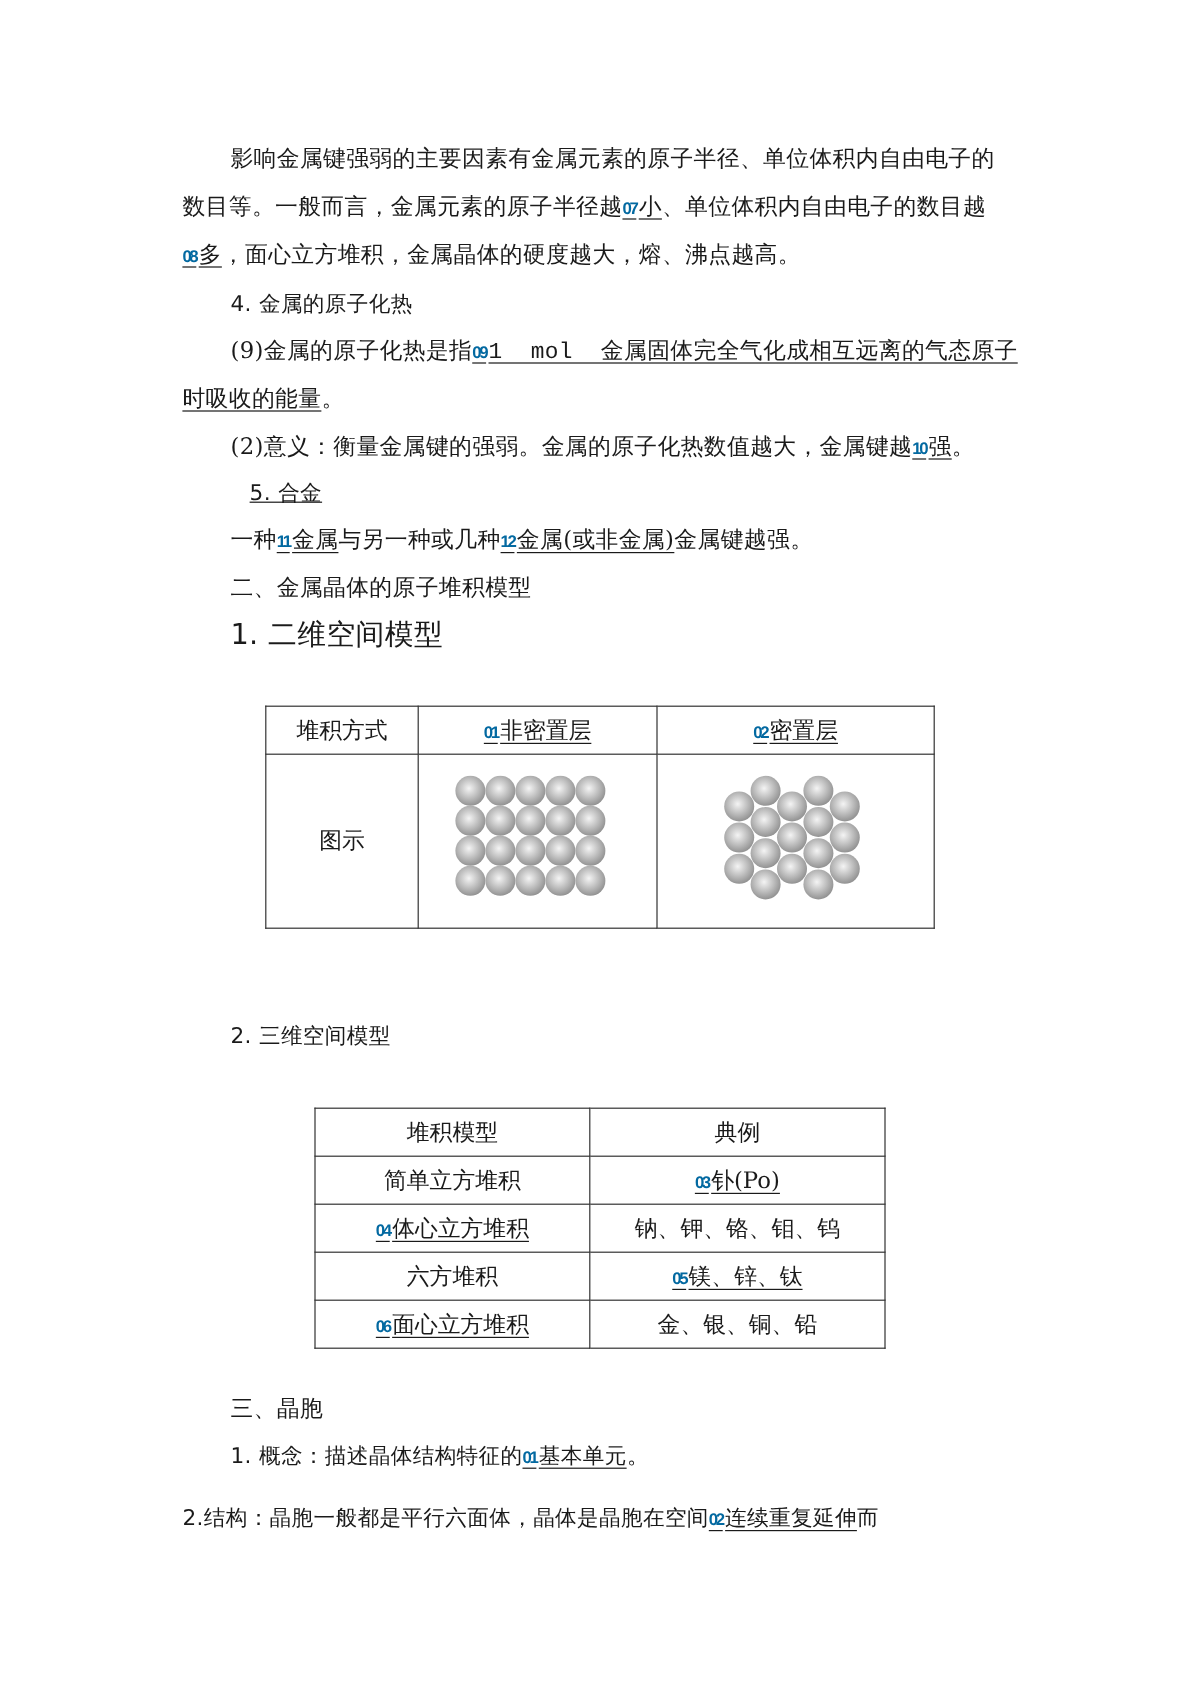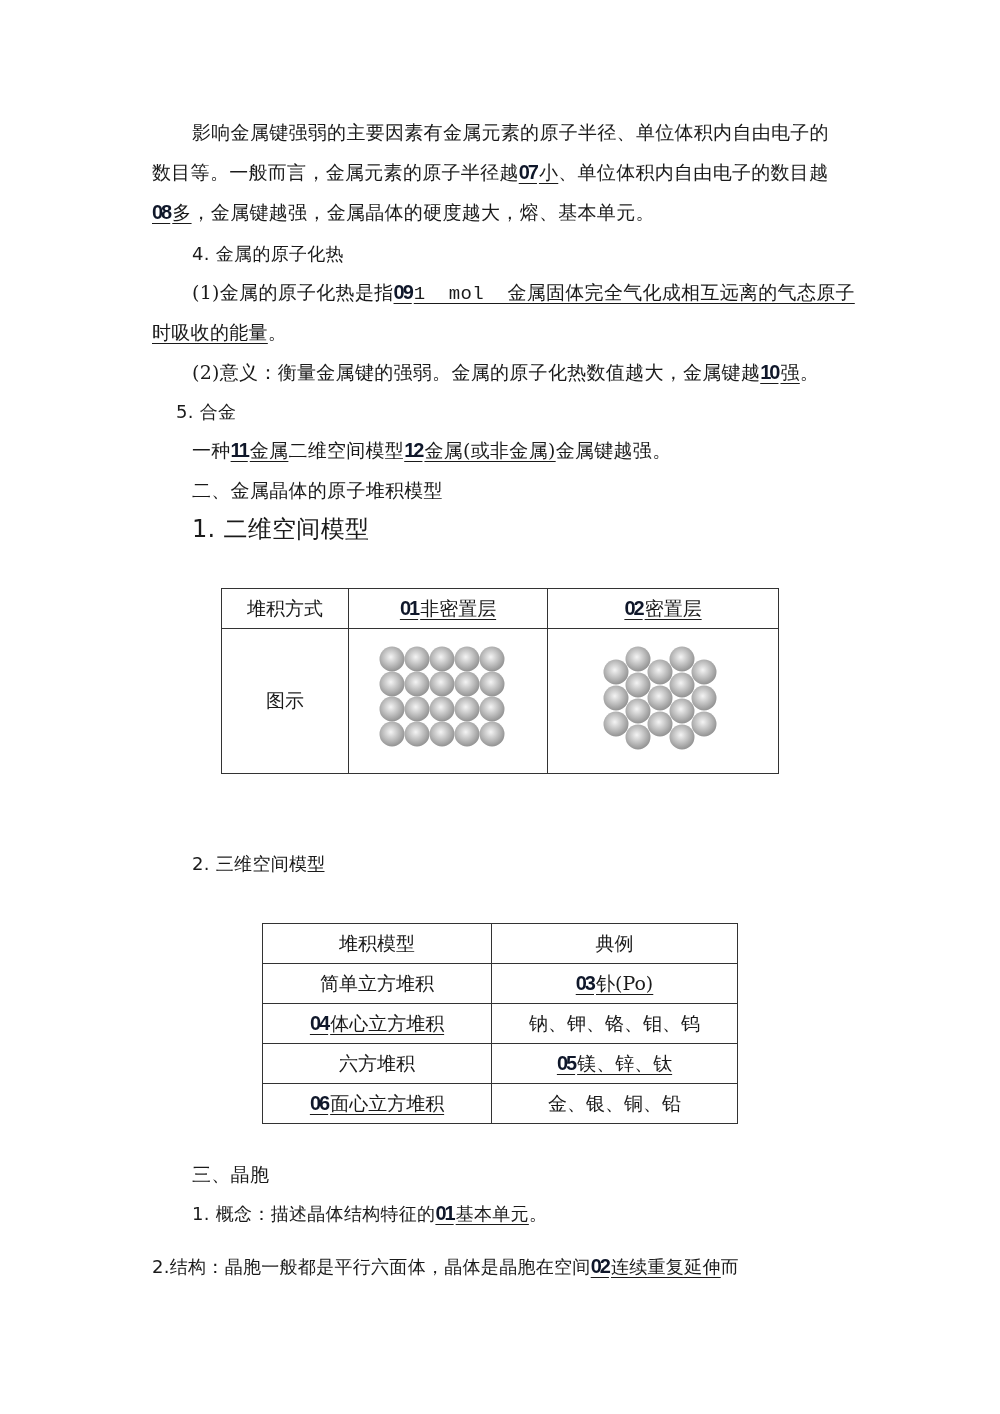--- a/index.html
+++ b/index.html
@@ -4,21 +4,21 @@
   <style>
     html, body { margin: 0; padding: 0; background: #ffffff; }
     body {
       width: 1000px; height: 1414px; position: relative; overflow: hidden;
       font-family: "DejaVu Serif", "Liberation Serif", serif;
       color: #1a1a1a;
     }
     .line { position: absolute; font-size: 19px; line-height: 28px; white-space: nowrap; letter-spacing: 0.3px; }
     .sans { font-family: "DejaVu Sans", "Liberation Sans", sans-serif; }
     .u { text-decoration: underline; text-decoration-thickness: 1px; text-underline-offset: 4px; }
-    .num { font-family: "Liberation Sans", sans-serif; font-size: 20px; font-weight: bold; color: #0f172a; letter-spacing: -2px; margin-right: 2px; }
+    .num { font-family: "Liberation Sans", sans-serif; font-size: 14px; font-weight: bold; color: #0369a1; letter-spacing: -2px; margin-right: 2px; }
     table { position: absolute; border-collapse: collapse; }
     td { border: 1.5px solid #333; text-align: center; font-size: 19px; padding: 0; }
     .balls { display: block; margin: 0 auto; }
   </style>
 </head>
 <body>
 
 <svg width="0" height="0" style="position:absolute">
   <defs>
     <radialGradient id="ball" cx="0.45" cy="0.42" r="0.6">
@@ -27,37 +27,37 @@
       <stop offset="1" stop-color="#8f8f8f"></stop>
     </radialGradient>
   </defs>
 </svg>
 
 <div class="line" style="left:192px; top:118px;"><span>影响金属键强弱的主要因素有金属元素的原子半径、单位体积内自由电子的</span></div>
 <div class="line" style="left:152px; top:158px;">
   <span>数目等。一般而言，金属元素的原子半径越</span><span class="u"><span class="num">07</span><span>小</span></span><span>、单位体积内自由电子的数目越</span>
 </div>
 <div class="line" style="left:152px; top:198px;">
-  <span class="u"><span class="num">08</span><span>多</span></span><span>，金属键越强，金属晶体的硬度越大，熔、基本单元。</span>
+  <span class="u"><span class="num">08</span><span>多</span></span><span>，面心立方堆积，金属晶体的硬度越大，熔、沸点越高。</span>
 </div>
 
 <div class="line sans" style="left:192px; top:240px; font-size:18px;">4. 金属的原子化热</div>
 <div class="line" style="left:192px; top:278px;">
-  <span>(1)金属的原子化热是指</span><span class="u"><span class="num">09</span><span style="white-space:pre;font-family:Liberation Mono, monospace;">1  mol  金属固体完全气化成相互远离的气态原子</span></span>
+  <span>(9)金属的原子化热是指</span><span class="u"><span class="num">09</span><span style="white-space:pre;font-family:Liberation Mono, monospace;">1  mol  金属固体完全气化成相互远离的气态原子</span></span>
 </div>
 <div class="line" style="left:152px; top:318px;">
   <span class="u">时吸收的能量</span><span>。</span>
 </div>
 <div class="line" style="left:192px; top:358px;">
   <span>(2)意义：衡量金属键的强弱。金属的原子化热数值越大，金属键越</span><span class="u"><span class="num">10</span><span>强</span></span><span>。</span>
 </div>
 
-<div class="line sans" style="left:176px; top:398px; font-size:18px;">5. 合金</div>
+<div class="line sans" style="left:208px; top:398px; font-size:18px;text-decoration:underline;">5. 合金</div>
 <div class="line" style="left:192px; top:436px;">
-  <span>一种</span><span class="u"><span class="num">11</span><span>金属</span></span><span>二维空间模型</span><span class="u"><span class="num">12</span><span>金属(或非金属)</span></span><span>金属键越强。</span>
+  <span>一种</span><span class="u"><span class="num">11</span><span>金属</span></span><span>与另一种或几种</span><span class="u"><span class="num">12</span><span>金属(或非金属)</span></span><span>金属键越强。</span>
 </div>
 
 <div class="line" style="left:192px; top:476px;">二、金属晶体的原子堆积模型</div>
 <div class="line sans" style="left:192px; top:515px; font-size:24px;">1. 二维空间模型</div>
 
 <table style="left:221px; top:588px; width:558px;">
   <tbody>
       <tr style="height:40px;">
     <td style="width:126px;">堆积方式</td>
     <td style="width:198px;"><span class="u"><span class="num">01</span><span>非密置层</span></span></td>

